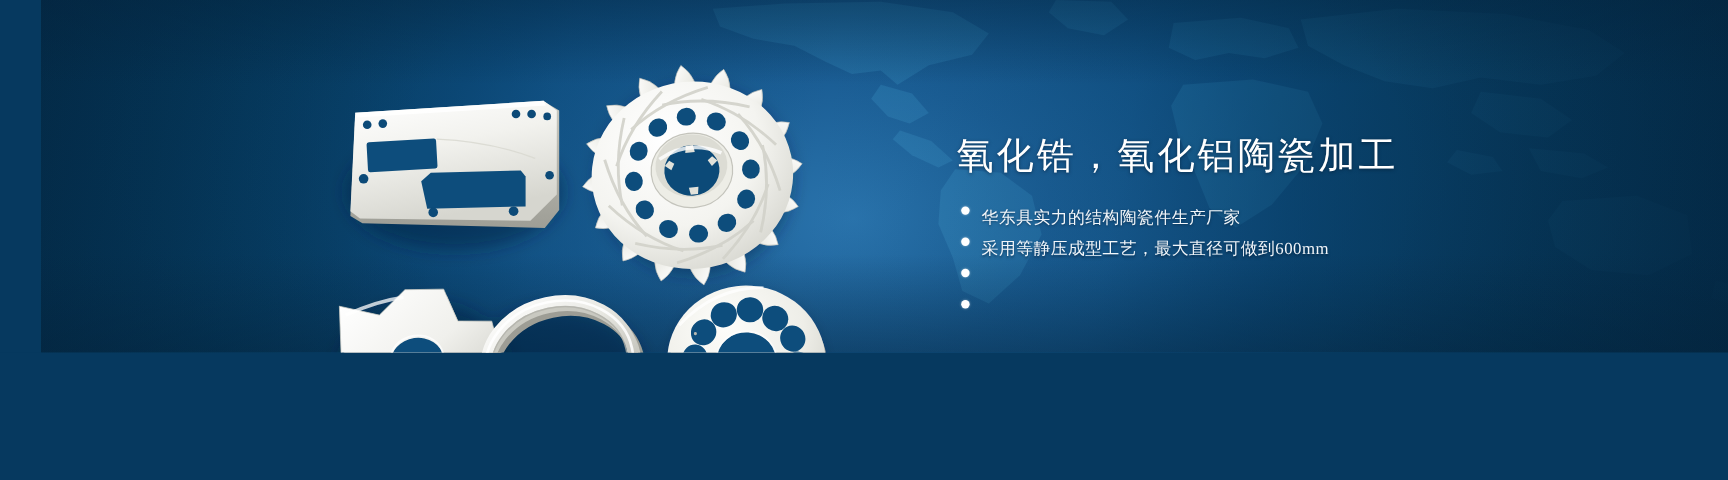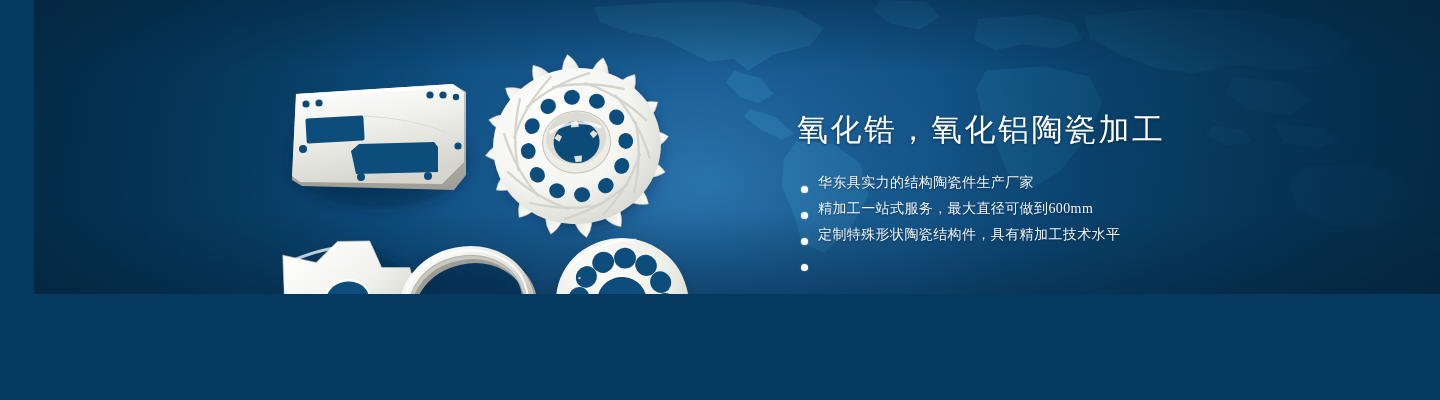--- a/index.html
+++ b/index.html
@@ -70,21 +70,21 @@
     white-space: nowrap;
     text-shadow: 0 1px 3px rgba(0,20,40,0.55);
   }
   .bullets {
     margin: 22px 0 0 4px;
     padding: 0;
     list-style: none;
   }
   .bullet {
     display: flex;
-    align-items: flex-end;
+    align-items: flex-start;
     height: 21px;
     margin-bottom: 5px;
   }
   .dot {
     width: 7px;
     height: 7px;
     border-radius: 50%;
     background: #ffffff;
     flex: 0 0 auto;
     margin-right: 10px;
@@ -360,28 +360,27 @@
 
     <ul class="bullets">
 
       <li class="bullet">
         <span class="dot"></span>
         <span class="bullet-text">华东具实力的结构陶瓷件生产厂家</span>
       </li>
 
       <li class="bullet">
         <span class="dot"></span>
-        <span class="bullet-text">精加工一站式服务，最大直径可做到600mm</span>
-      </li>
-
-      <li class="bullet">
-        <span class="dot"></span>
-        <span class="bullet-text">定制特殊形状陶瓷结构件，具有精加工技术水平</span>
+        <span class="bullet-text">采用等静压成型工艺，最大直径可做到600mm</span>
       </li>
 
       <li class="bullet">
         <span class="dot"></span>
       </li>
 
+      <li class="bullet">
+        <span class="dot"></span>
+      </li>
+
     </ul>
   </div>
 
 </div>
 
 </body></html>

